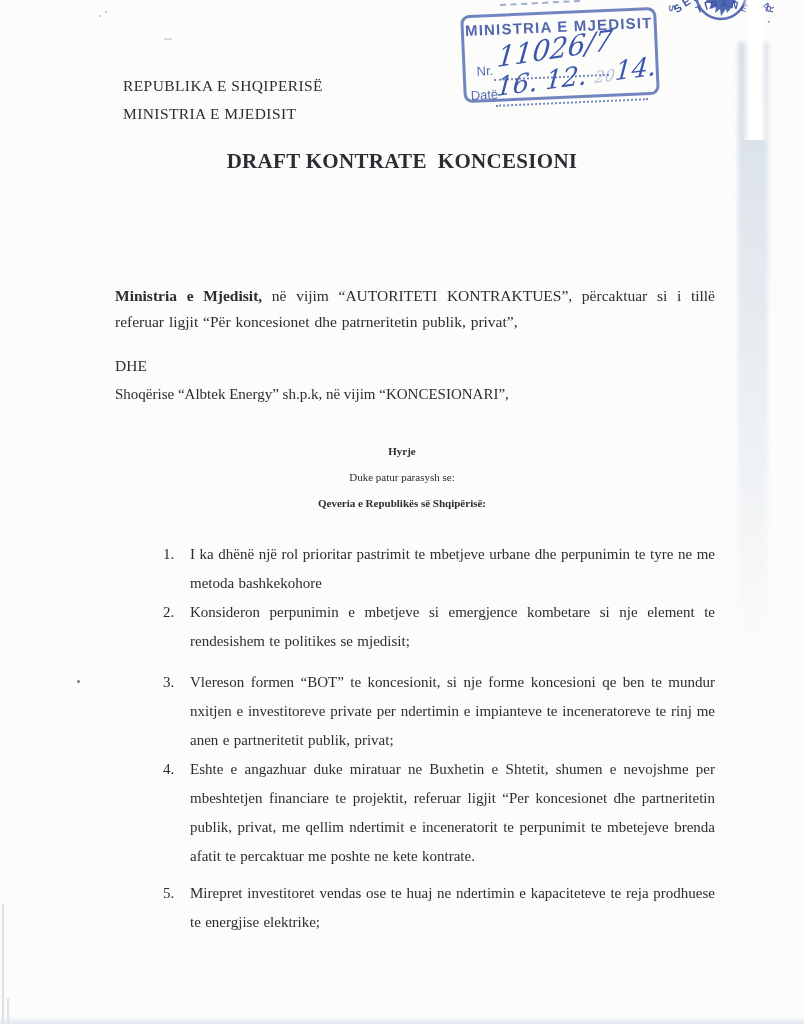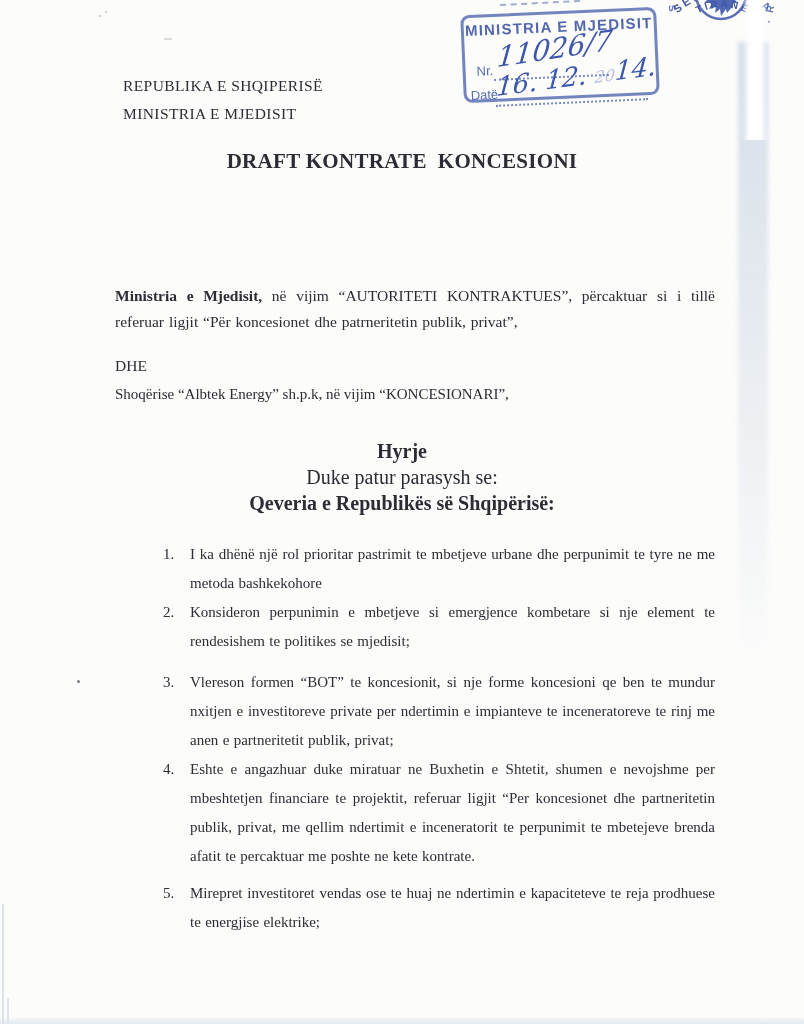--- a/index.html
+++ b/index.html
@@ -19,21 +19,21 @@
   .title-block{left:92px;top:147px;width:620px;text-align:center;font-weight:bold;
     font-size:21px;line-height:28px;letter-spacing:.3px;}
   .title-block div{white-space:pre-wrap;}
 
   
   .intro{left:115px;top:283px;width:600px;font-size:15.5px;line-height:26px;
     text-align:justify;word-spacing:1px;}
   .dhe{left:115px;top:337px;font-size:15.5px;margin-top:20px;}
   .party2{left:115px;top:386px;width:620px;font-size:15px;}
 
-  .headings{left:92px;top:438px;width:620px;text-align:center;font-size:20px;line-height:26px;}
+  .headings{left:92px;top:438px;width:620px;text-align:center;font-size:11px;line-height:26px;}
   .bold{font-weight:bold;}
 
   
   .list{left:163px;top:540px;width:552px;font-size:15px;line-height:29px;}
   .item{display:flex;}
   .item .num{flex:0 0 27px;}
   .item .txt{flex:1;text-align:justify;word-spacing:.6px;}
   .gap12{margin-top:12px;}
   .gap8{margin-top:8px;}
 
@@ -135,21 +135,21 @@
 
 <div class="abs headings">
   <div class="bold">Hyrje</div>
   <div>Duke patur parasysh se:</div>
   <div class="bold">Qeveria e Republikës së Shqipërisë:</div>
 </div>
 
 <div class="abs list">
   <div class="item">
     <span class="num">1.</span>
-    <span class="txt">I ka dhënë një rol prioritar pastrimit te mbetjeve urbane dhe perpunimit te tyre ne me metoda bashkekohore</span>
+    <span class="txt">I ka dhënë një rol prioritar pastrimit te mbetjeve urbane dhe perpunimin te tyre ne me metoda bashkekohore</span>
   </div>
   <div class="item">
     <span class="num">2.</span>
     <span class="txt">Konsideron perpunimin e mbetjeve si emergjence kombetare si nje element te rendesishem te politikes se mjedisit;</span>
   </div>
   <div class="item gap12">
     <span class="num">3.</span>
     <span class="txt">Vlereson formen “BOT” te koncesionit, si nje forme koncesioni qe ben te mundur nxitjen e investitoreve private per ndertimin e impianteve te inceneratoreve te rinj me anen e partneritetit publik, privat;</span>
   </div>
   <div class="item">

